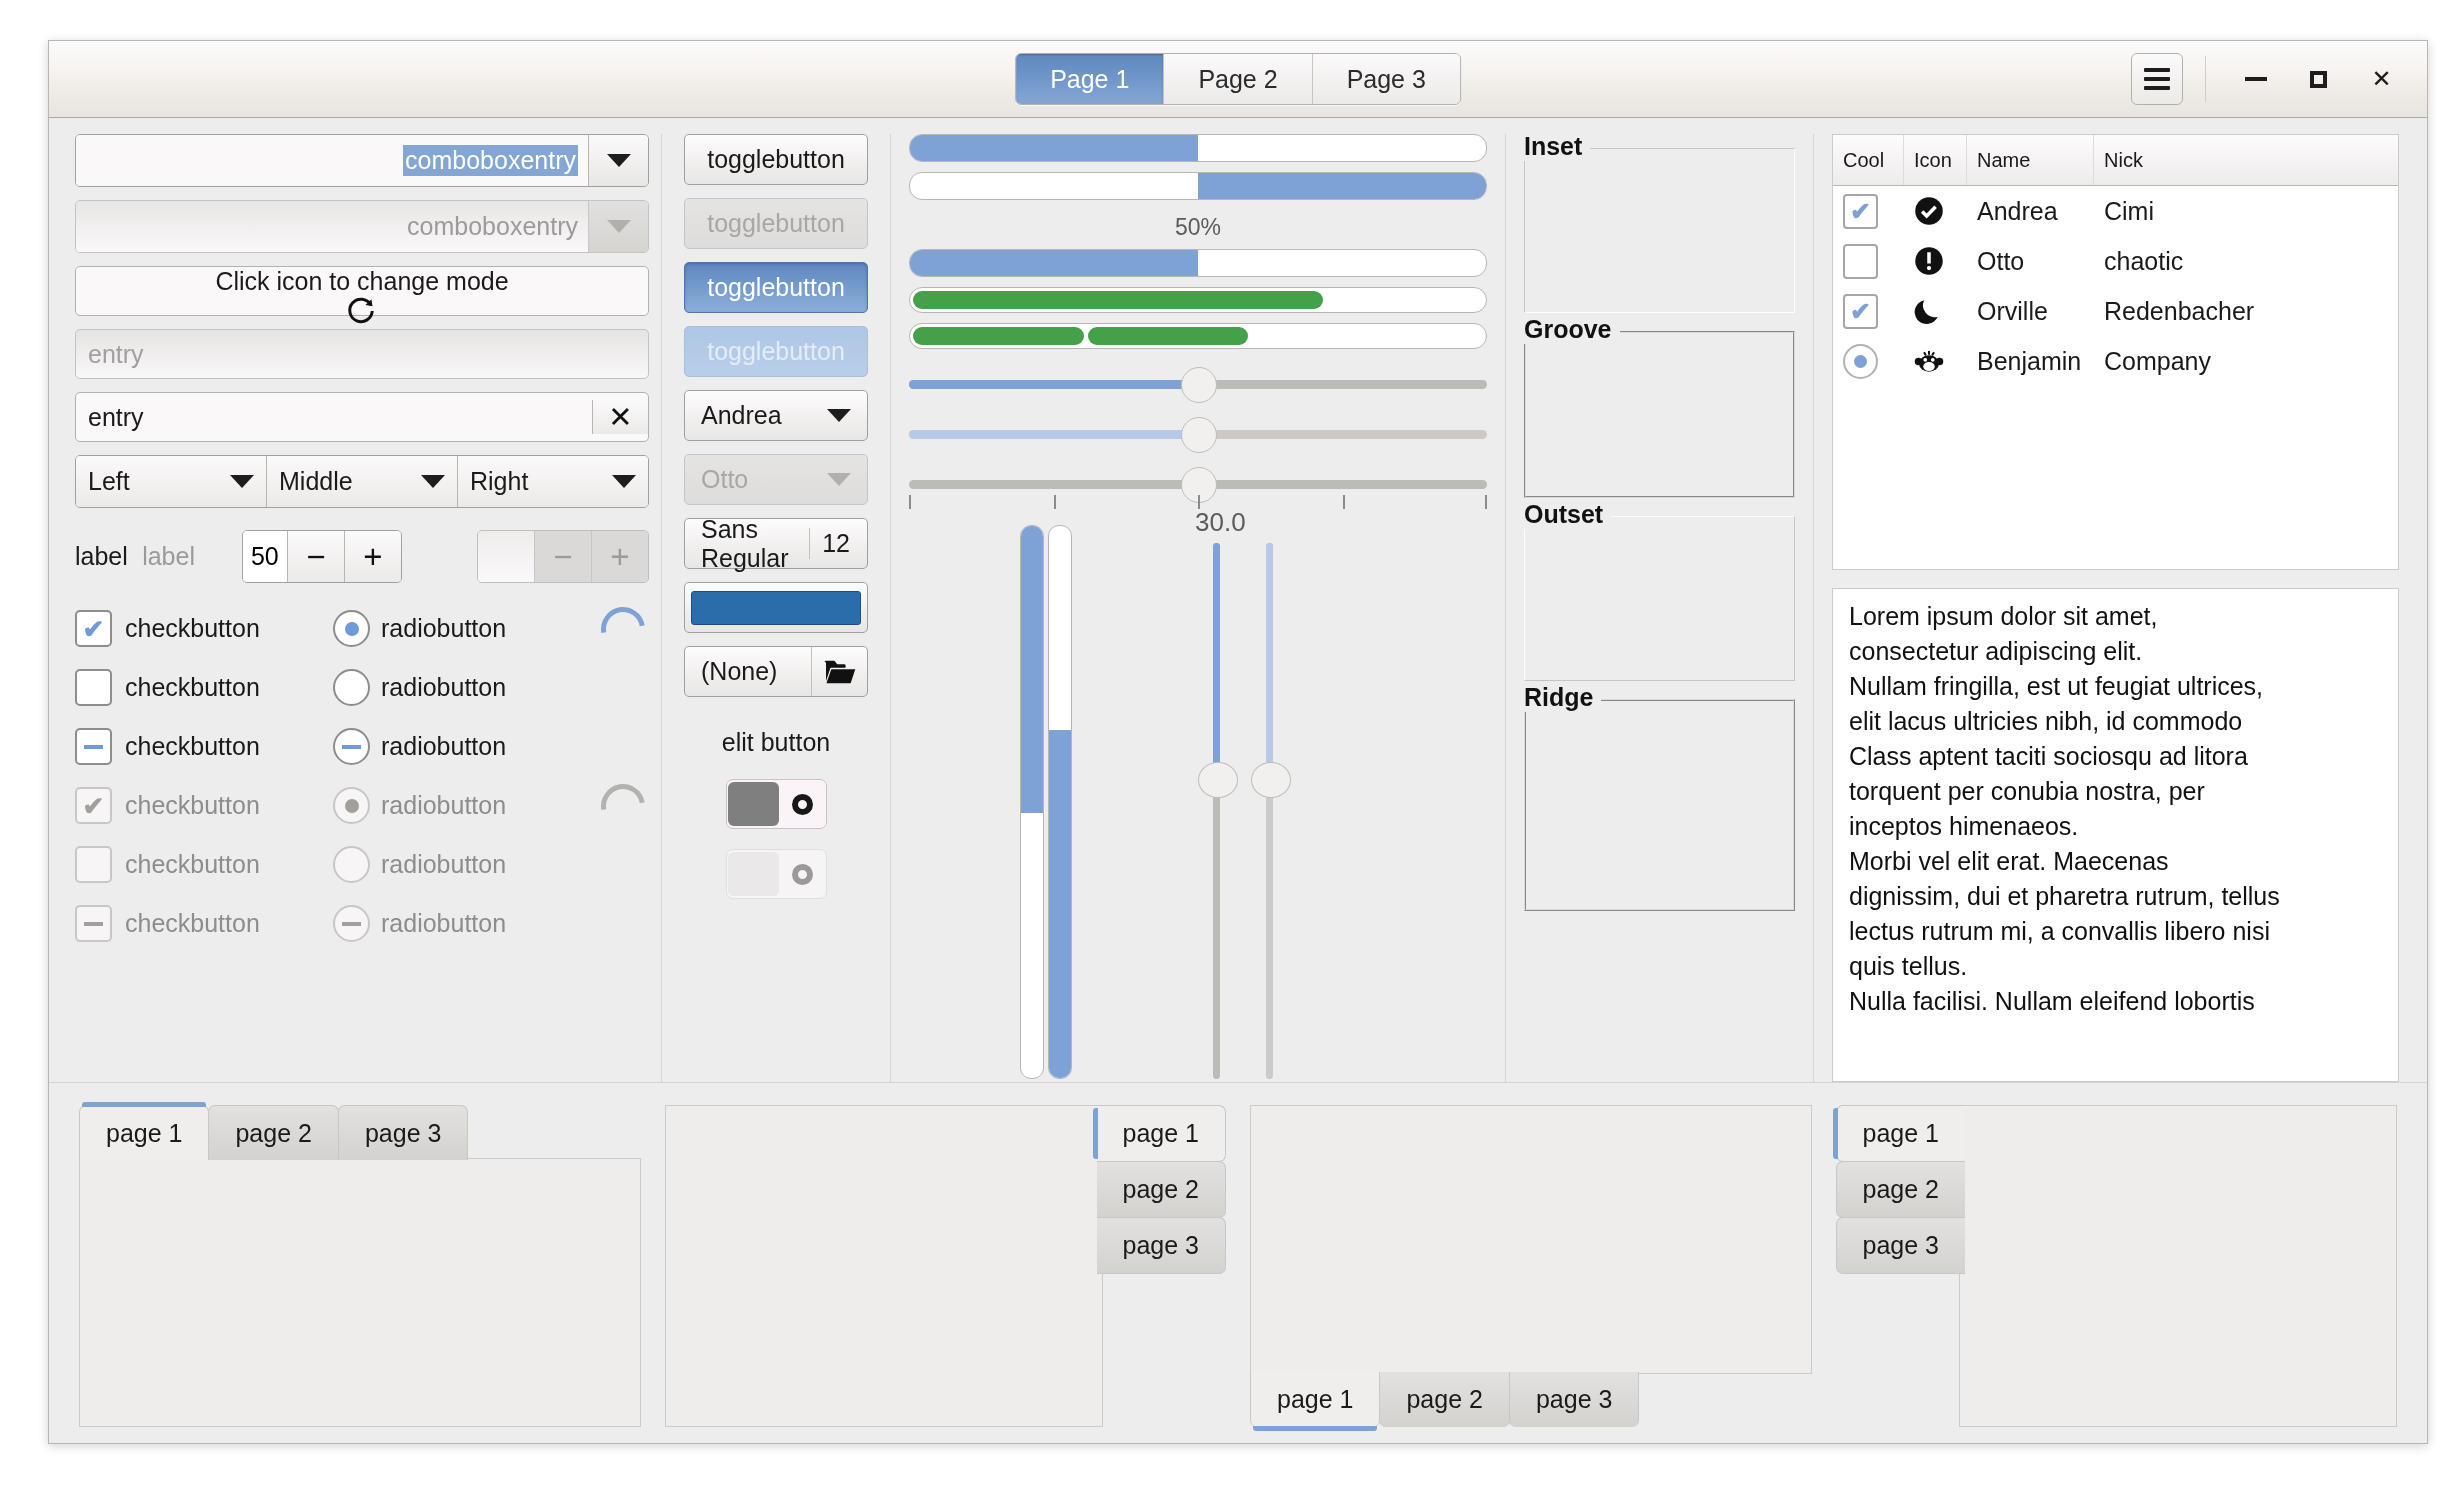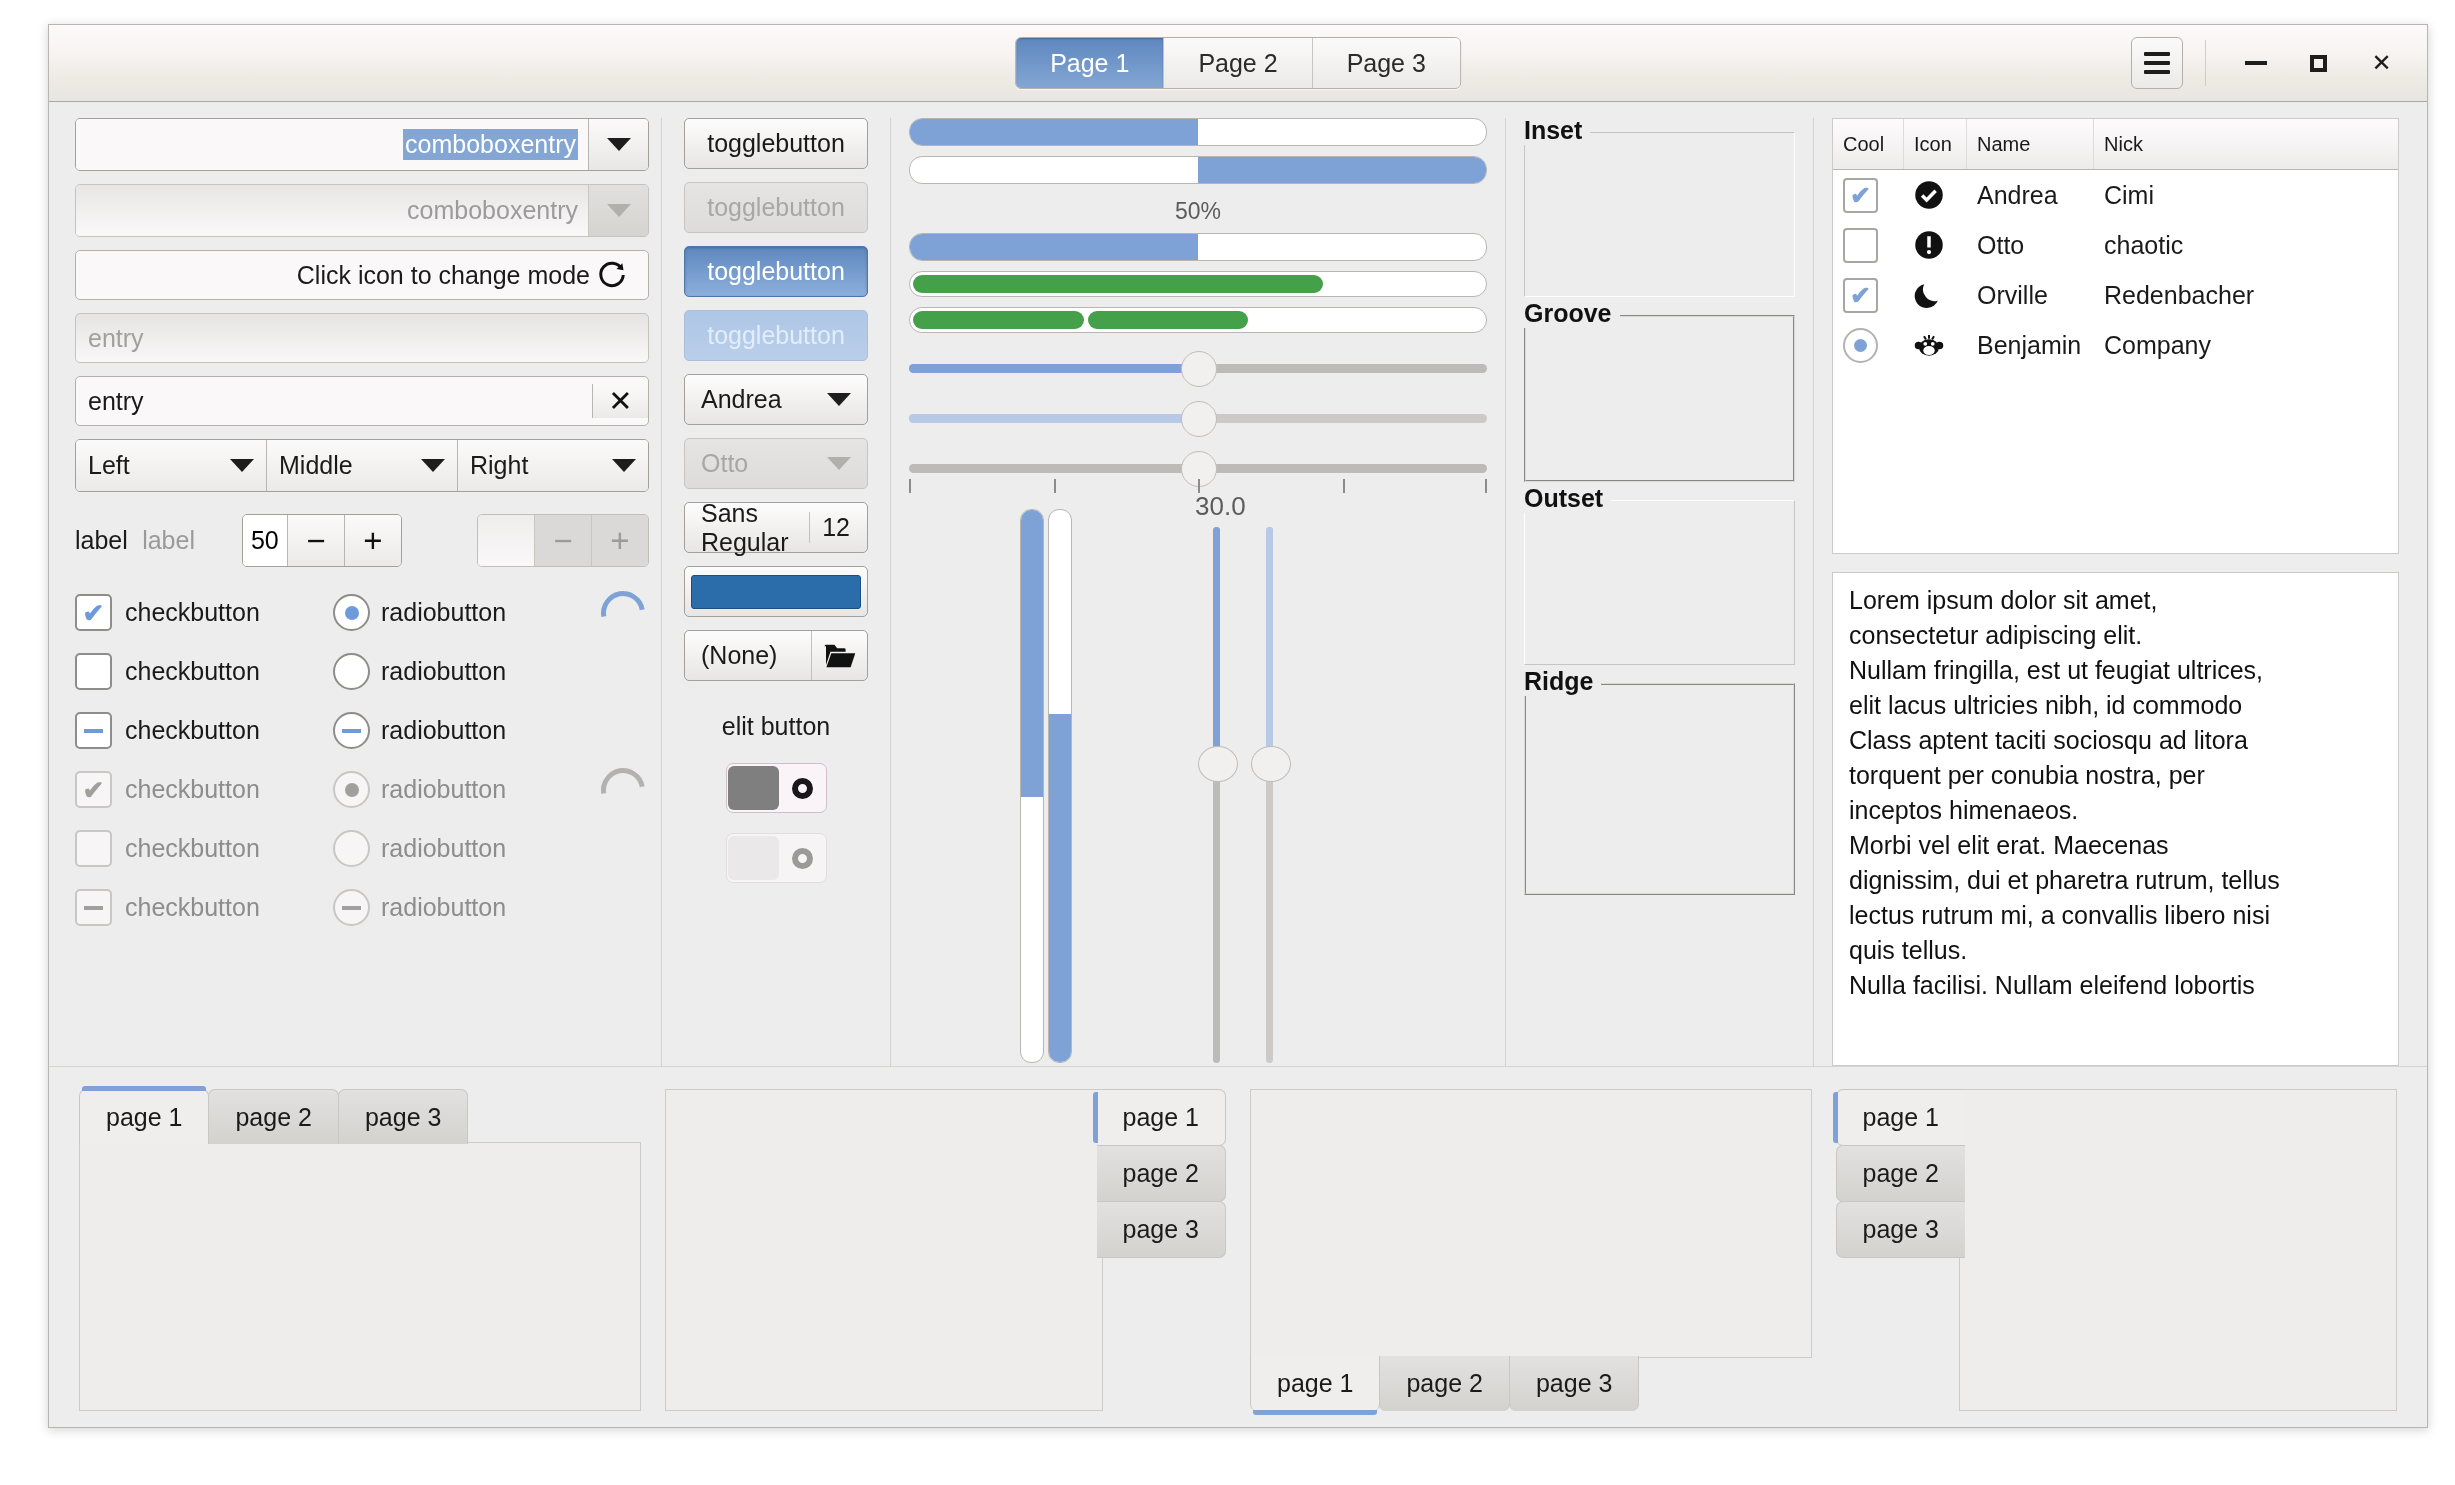--- a/index.html
+++ b/index.html
@@ -1,18 +1,18 @@
 <!DOCTYPE html>
 <html><head>
 <meta charset="utf-8">
 <style>
   html,body{margin:0;padding:0;background:#fff;}
   body{width:2455px;height:1485px;font-family:"Liberation Sans",sans-serif;overflow:hidden;}
 
-  .window{position:absolute;left:48px;top:24px;width:2380px;height:1404px;background:#ededed;
+  .window{position:absolute;left:48px;top:40px;width:2380px;height:1404px;background:#ededed;
           border:1px solid #b6b6b3;box-sizing:border-box;box-shadow:0 2px 10px rgba(0,0,0,.18);}
 
   
   .headerbar{position:relative;height:77px;box-sizing:border-box;
     background:linear-gradient(to bottom,#fdf9fb 0%,#f7f4f2 35%,#eeeae4 70%,#e8e6e2 100%);
     border-bottom:1px solid #a9a9a6;display:flex;align-items:center;}
   .stackswitcher{position:absolute;left:50%;transform:translateX(-50%);display:flex;
     border:1px solid #b3b0ac;border-radius:6px;overflow:hidden;height:50px;
     box-shadow:0 1px 0 rgba(255,255,255,.7);}
   .ss-btn{padding:0 34px;display:flex;align-items:center;justify-content:center;font-size:25px;color:#2b2b2b;
@@ -265,21 +265,21 @@
         <div class="fieldrow">
           <div class="combo disabled">
             <div class="txt">comboboxentry</div>
             <div class="arrowbox">
                 <span class="caret dim"></span>
               </div>
           </div>
         </div>
 
         <div class="fieldrow">
-          <div class="entry" style="justify-content:flex-end;">
+          <div class="entry" style="justify-content:space-between;flex-direction:column;">
             <span class="ph">Click icon to change mode</span>
             <span class="entry-icon">
               <svg width="30" height="30" viewBox="0 0 24 24">
                   <path d="M19 7a9 9 0 1 0 1.2 5" fill="none" stroke="#111" stroke-width="2.4"></path>
                   <path d="M19.5 2.5 L20.4 8.2 L14.8 7.2 Z" fill="#111"></path>
                 </svg>
             </span>
           </div>
         </div>
 

